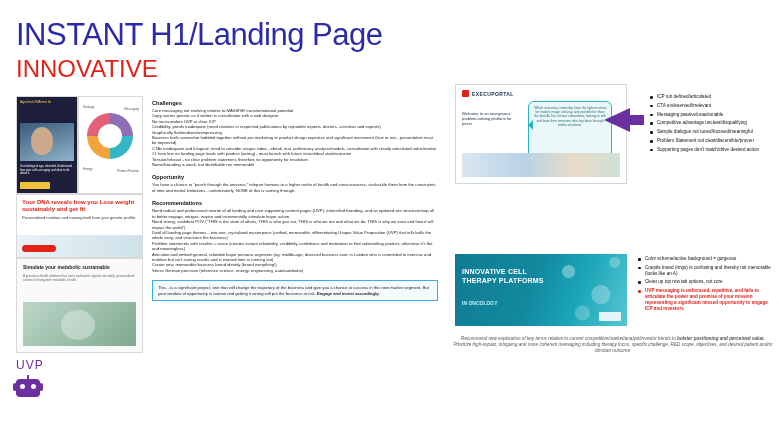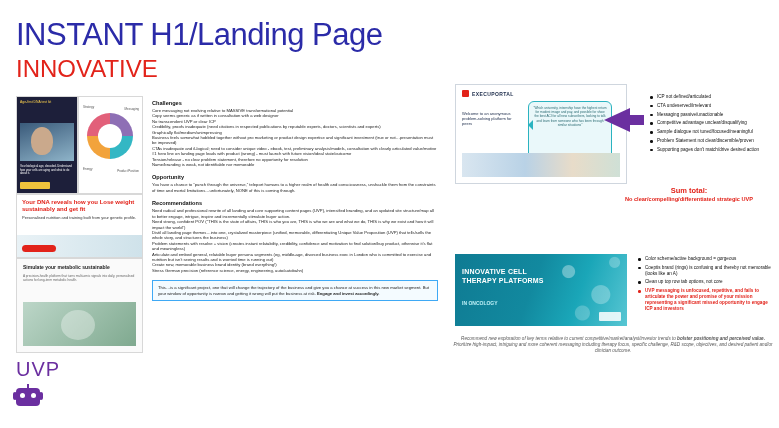--- a/index.html
+++ b/index.html
@@ -47,21 +47,21 @@
   .c3 .pill{position:absolute;left:5px;bottom:5px;width:34px;height:7px;border-radius:4px;background:#e2231a;}
 
   .c4{left:0;top:162px;width:125px;height:93px;background:#fafafa;}
   .c4 .t{color:#222;font-size:5px;font-weight:bold;padding:5px 6px 0;line-height:6.5px;}
   .c4 .body{padding:3px 6px;font-size:3.2px;color:#666;line-height:4.4px;}
   .c4 .photo{position:absolute;left:6px;bottom:6px;width:113px;height:44px;background:linear-gradient(135deg,#bcd6c8,#7fa98f);}
   .c4 .photo:after{content:"";position:absolute;left:38px;top:8px;width:34px;height:30px;border-radius:50%;background:rgba(255,255,255,.35);}
 
   
   .uvp{position:absolute;left:16px;top:358px;}
-  .uvp .word{font-size:20px;color:#6b2fa0;font-weight:400;letter-spacing:1px;}
+  .uvp .word{font-size:12px;color:#6b2fa0;font-weight:400;letter-spacing:1px;}
   .uvp .bot{margin-top:3px;width:24px;height:22px;position:relative;}
   .uvp .bot .head{position:absolute;left:0;top:4px;width:24px;height:18px;background:#6b2fa0;border-radius:4px;}
   .uvp .bot .ear-l{position:absolute;left:-3px;top:8px;width:4px;height:8px;background:#6b2fa0;border-radius:2px;}
   .uvp .bot .ear-r{position:absolute;right:-3px;top:8px;width:4px;height:8px;background:#6b2fa0;border-radius:2px;}
   .uvp .bot .ant{position:absolute;left:11px;top:0;width:2px;height:5px;background:#6b2fa0;}
   .uvp .bot .eye{position:absolute;top:9px;width:5px;height:5px;background:#fff;border-radius:50%;}
   .uvp .bot .eye.l{left:4px;} .uvp .bot .eye.r{right:4px;}
 
   
   .center{position:absolute;left:152px;top:100px;width:286px;color:#222;}
@@ -258,24 +258,20 @@
       <li>ICP not defined/articulated</li>
       <li>CTA undeserved/irrelevant</li>
       <li>Messaging passive/unactionable</li>
       <li>Competitive advantage unclear/disqualifying</li>
       <li>Sample dialogue not tuned/focused/meaningful</li>
       <li>Problem Statement not clear/discernible/proven</li>
       <li>Supporting pages don't match/drive desired action</li>
     </ul>
   </div>
 
-  <div class="sumtotal">
-    <div class="l1">Sum total:</div>
-    <div class="l2">No clear/compelling/differentiated strategic UVP</div>
-  </div>
 
   <div class="teal">
     <div class="cells"></div>
     <div class="tt">INNOVATIVE CELL THERAPY PLATFORMS</div>
     <div class="sub">IN ONCOLOGY</div>
     <div class="logo"></div>
   </div>
 
   <div class="rbullets low">
     <ul>

